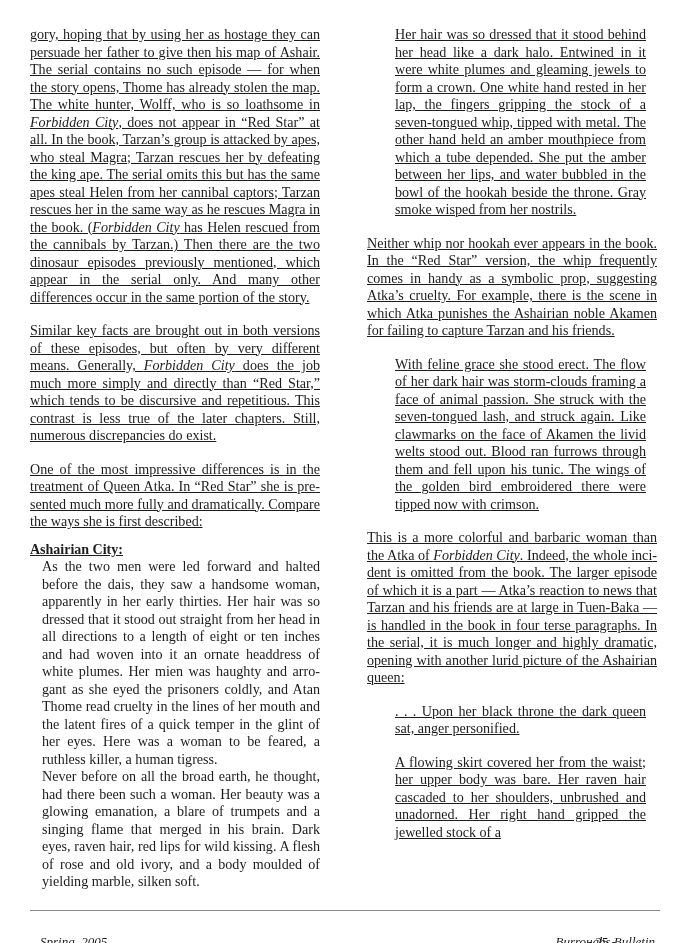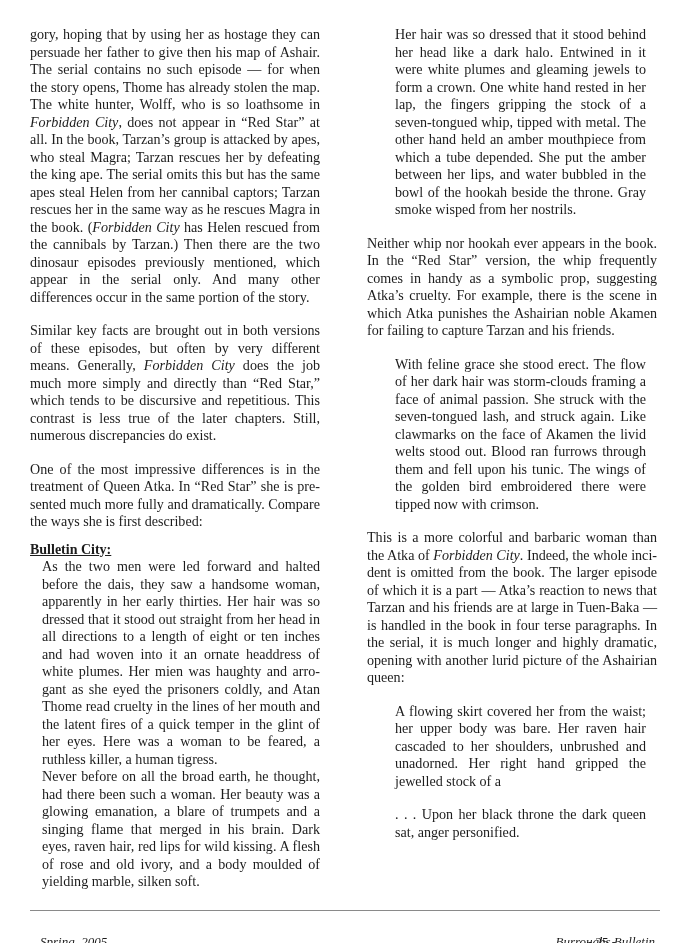--- a/index.html
+++ b/index.html
@@ -9,21 +9,21 @@
     color: #1c1c1c;
   }
   .col {
     position: absolute; top: 26px;
     font-size: 14.1px; line-height: 17.5px;
     text-align: justify;
   }
   .col-left { left: 30px; width: 290px; }
   .col-right { left: 367px; width: 290px; }
   p { margin: 0; }
-  .para { margin-bottom: 16px; hyphens: manual; }
+  .para { margin-bottom: 16px; hyphens: manual; text-decoration: underline; }
   .quote { margin-left: 12px; }
   .quote-right { margin-left: 28px; margin-right: 11px; }
   .label {
     font-weight: bold; text-decoration: underline; font-size: 14px;
     margin: 0 0 0 0; line-height: 17.5px;
   }
   em { font-style: italic; }
   .footer-rule {
     position: absolute; left: 30px; top: 910px; width: 630px; height: 1px;
     background: #8a8a8a;
@@ -38,31 +38,31 @@
 </head>
 <body>
 
 <div class="col col-left">
   <p class="para"><span>gory, hoping that by using her as hostage they can persuade her father to give then his map of Ashair. The serial contains no such episode — for when the story opens, Thome has already stolen the map. The white hunter, Wolff, who is so loathsome in </span><em>Forbidden City</em><span>, does not appear in “Red Star” at all. In the book, Tarzan’s group is attacked by apes, who steal Magra; Tarzan rescues her by defeating the king ape. The serial omits this but has the same apes steal Helen from her cannibal captors; Tarzan res­cues her in the same way as he rescues Magra in the book. (</span><em>Forbidden City</em><span> has Helen rescued from the cannibals by Tarzan.) Then there are the two dino­saur episodes previously mentioned, which appear in the serial only. And many other differences oc­cur in the same portion of the story.</span></p>
 
   <p class="para"><span>Similar key facts are brought out in both versions of these episodes, but often by very different means. Generally, </span><em>Forbidden City</em><span> does the job much more simply and directly than “Red Star,” which tends to be discursive and repetitious. This contrast is less true of the later chapters. Still, numerous discrep­ancies do exist.</span></p>
 
   <p class="para" style="margin-bottom:10px">One of the most impressive differences is in the treatment of Queen Atka. In “Red Star” she is pre­sented much more fully and dramatically. Compare the ways she is first described:</p>
 
-  <p class="label">Bulletin City:</p>
+  <p class="label">Ashairian City:</p>
   <p class="quote">As the two men were led forward and halted before the dais, they saw a handsome woman, apparently in her early thirties. Her hair was so dressed that it stood out straight from her head in all directions to a length of eight or ten inches and had woven into it an ornate headdress of white plumes. Her mien was haughty and arro­gant as she eyed the prisoners coldly, and Atan Thome read cruelty in the lines of her mouth and the latent fires of a quick temper in the glint of her eyes. Here was a woman to be feared, a ruthless killer, a human tigress.</p>
 
   <p class="quote">Never before on all the broad earth, he thought, had there been such a woman. Her beauty was a glowing emanation, a blare of trumpets and a singing flame that merged in his brain. Dark eyes, raven hair, red lips for wild kissing. A flesh of rose and old ivory, and a body moulded of yielding marble, silken soft.</p>
 </div>
 
 <div class="col col-right">
   <p class="para quote-right">Her hair was so dressed that it stood behind her head like a dark halo. Entwined in it were white plumes and gleaming jewels to form a crown. One white hand rested in her lap, the fingers gripping the stock of a seven-tongued whip, tipped with metal. The other hand held an amber mouthpiece from which a tube de­pended. She put the amber between her lips, and water bubbled in the bowl of the hookah beside the throne. Gray smoke wisped from her nostrils.</p>
   <p class="para">Neither whip nor hookah ever appears in the book. In the “Red Star” version, the whip frequently comes in handy as a symbolic prop, suggesting Atka’s cru­elty. For example, there is the scene in which Atka punishes the Ashairian noble Akamen for failing to capture Tarzan and his friends.</p>
   <p class="para quote-right">With feline grace she stood erect. The flow of her dark hair was storm-clouds framing a face of animal passion. She struck with the seven-tongued lash, and struck again. Like clawmarks on the face of Akamen the livid welts stood out. Blood ran furrows through them and fell upon his tunic. The wings of the golden bird embroidered there were tipped now with crim­son.</p>
   <p class="para"><span>This is a more colorful and barbaric woman than the Atka of </span><em>Forbidden City</em><span>. Indeed, the whole inci­dent is omitted from the book. The larger episode of which it is a part — Atka’s reaction to news that Tarzan and his friends are at large in Tuen-Baka — is handled in the book in four terse paragraphs. In the serial, it is much longer and highly dramatic, opening with another lurid picture of the Ashairian queen:</span></p>
+  <p class="para quote-right">. . . Upon her black throne the dark queen sat, anger personified.</p>
   <p class="para quote-right">A flowing skirt covered her from the waist; her upper body was bare. Her raven hair cascaded to her shoulders, unbrushed and unadorned. Her right hand gripped the jewelled stock of a</p>
-  <p class="para quote-right">. . . Upon her black throne the dark queen sat, anger personified.</p>
 </div>
 
 <div class="footer-rule"></div>
 <div class="footer footer-left">Spring, 2005</div>
 <div class="footer footer-center">- 25 -</div>
 <div class="footer footer-right">Burroughs Bulletin</div>
 
 </body></html>

